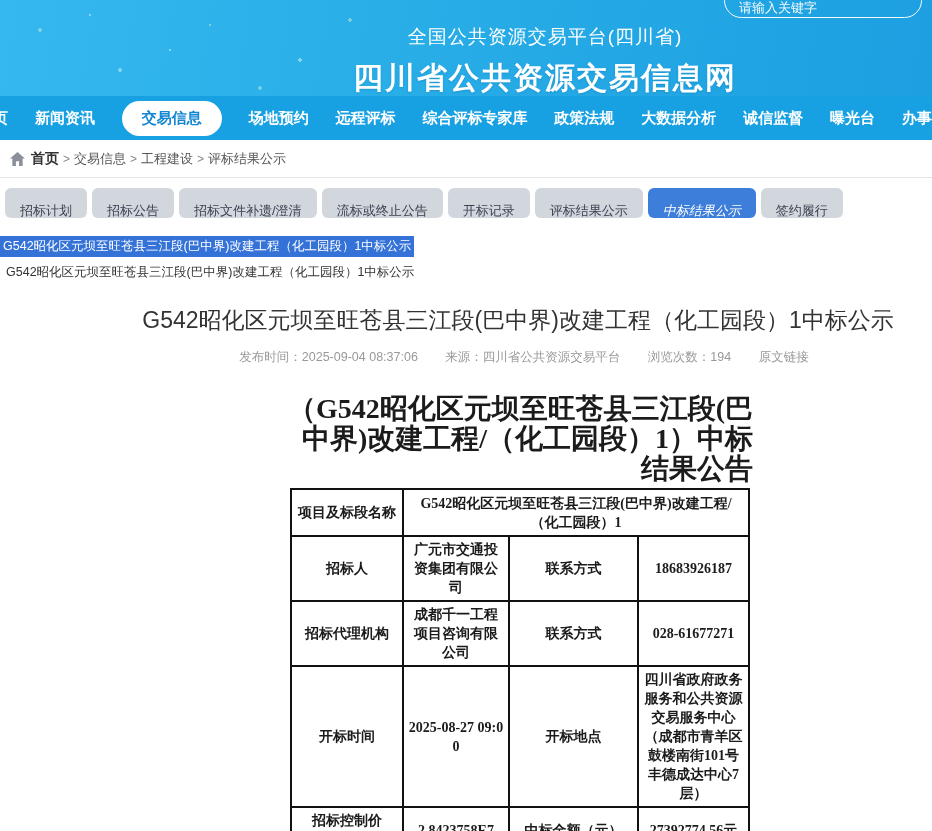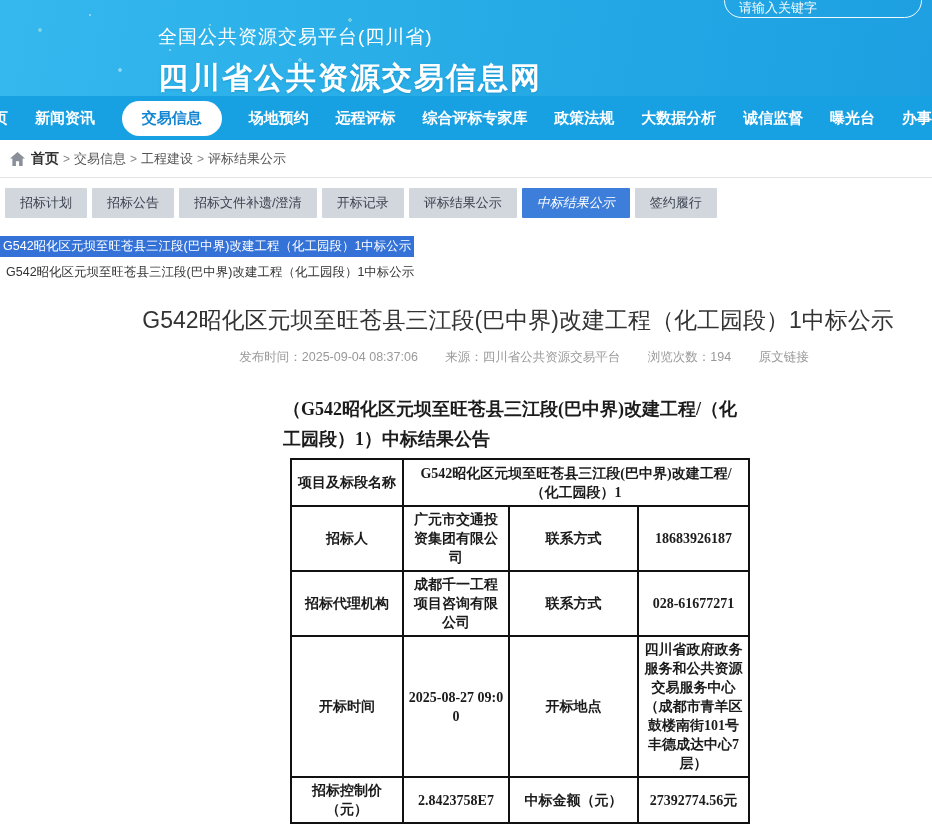--- a/index.html
+++ b/index.html
@@ -16,21 +16,21 @@
     background-image:
       radial-gradient(circle 2px at 40px 30px, #bdf0d8 99%, transparent),
       radial-gradient(circle 2px at 120px 70px, #d8f7ff 99%, transparent),
       radial-gradient(circle 1.5px at 210px 25px, #bdf0d8 99%, transparent),
       radial-gradient(circle 2px at 300px 60px, #d8f7ff 99%, transparent),
       radial-gradient(circle 1.5px at 90px 15px, #d8f7ff 99%, transparent),
       radial-gradient(circle 2px at 260px 88px, #bdf0d8 99%, transparent),
       radial-gradient(circle 1.5px at 170px 50px, #d8f7ff 99%, transparent),
       radial-gradient(circle 2px at 350px 20px, #bdf0d8 99%, transparent);
   }
-  .header-titles { position:absolute; left:0; right:0; top:24px; text-align:left;
+  .header-titles { position:absolute; left:0; right:0; top:24px; text-align:center;
     padding-left:158px; color:#fff; }
   .header-title-small { font-size:19px; letter-spacing:1px; }
   .header-title-large { font-size:30px; font-weight:bold; letter-spacing:2px; margin-top:8px;
     text-shadow:0 1px 2px rgba(0,90,140,.25); }
 
   .searchbox { position:absolute; top:-17px; right:10px; width:198px; height:35px;
     border:1px solid rgba(255,255,255,.95); border-radius:18px; }
   .searchbox input { position:absolute; left:14px; bottom:1px; width:150px; height:18px;
     background:transparent; border:none; outline:none; color:#fff; font-size:13px; }
   .searchbox input::placeholder { color:rgba(255,255,255,.95); }
@@ -46,41 +46,41 @@
   
   .breadcrumb { height:38px; display:flex; align-items:center; padding-left:10px;
     border-bottom:1px solid #e3e3e3; background:#fff; }
   .home-icon { width:15px; height:14px; margin-right:6px; }
   .crumb-home { font-size:14px; font-weight:bold; color:#333; }
   .crumb-sep { font-size:12px; color:#888; margin:0 4px; }
   .crumb-item { font-size:13px; color:#555; }
 
   
   .tabs { display:flex; gap:5px; padding:10px 0 0 5px; background:#fff; }
-  .tab-btn { height:30px; line-height:30px; padding:0 15px; background:#d2d6dd;
-    color:#3c4350; font-size:13px; white-space:nowrap; cursor:pointer; border-radius:1px; }
+  .tab-btn { height:30px; line-height:30px; padding:8px 15px; background:#d2d6dd;
+    color:#3c4350; font-size:13px; white-space:nowrap; cursor:pointer; border-radius:6px; }
   .tab-btn.active { background:#3e7edb; color:#fff;font-style:italic; }
 
   
   .links { margin-top:18px; }
   .link-selected { display:inline-block; background:#3472d8; color:#fff;
     font-size:12.5px; padding:2px 3px; }
   .link-plain { display:block; margin:7px 0 0 6px; color:#333; font-size:12.5px; }
 
   
   .article-title { margin-top:24px; text-align:center; transform:translateX(52px);
     color:#333; font-size:23px; font-weight:500; }
   .article-meta { margin-top:13px; text-align:center; transform:translateX(58px);
     color:#999; font-size:12.5px; }
   .article-meta span { margin:0 12px; }
   .article-meta .origin-link { cursor:pointer;font-family:Liberation Mono, monospace; }
 
   .doc { font-family:"Liberation Serif","DejaVu Serif",serif; color:#1b1b1b; }
-  .doc-title { width:470px; margin:28px 0 0 283px; text-align:left;
-    font-size:18px; font-weight:bold; line-height:30px; }
+  .doc-title { width:470px; margin:28px 0 0 283px; text-align:right;
+    font-size:28px; font-weight:bold; line-height:30px; }
 
   table.doc-table { margin:4px 0 0 290px; width:458px; border-collapse:collapse;
     table-layout:fixed; font-family:"Liberation Serif","DejaVu Serif",serif; }
   table.doc-table td { border:2px solid #111; text-align:center; vertical-align:middle;
     font-size:14px; font-weight:bold; color:#1b1b1b; padding:3px 4px; line-height:19px;
     word-break:break-all; }
 </style>
 </head>
 <body>
 
@@ -127,20 +127,21 @@
   <span class="crumb-sep">&gt;</span>
   <span class="crumb-item">工程建设</span>
   <span class="crumb-sep">&gt;</span>
   <span class="crumb-item">评标结果公示</span>
 </div>
 
 <div class="tabs">
   <span class="tab-btn">招标计划</span>
   <span class="tab-btn">招标公告</span>
   <span class="tab-btn">招标文件补遗/澄清</span>
+  <span class="tab-btn">流标或终止公告</span>
   <span class="tab-btn">开标记录</span>
   <span class="tab-btn">评标结果公示</span>
   <span class="tab-btn active">中标结果公示</span>
   <span class="tab-btn">签约履行</span>
 </div>
 
 <div class="links">
   <span class="link-selected">G542昭化区元坝至旺苍县三江段(巴中界)改建工程（化工园段）1中标公示</span>
   <span class="link-plain">G542昭化区元坝至旺苍县三江段(巴中界)改建工程（化工园段）1中标公示</span>
 </div>

